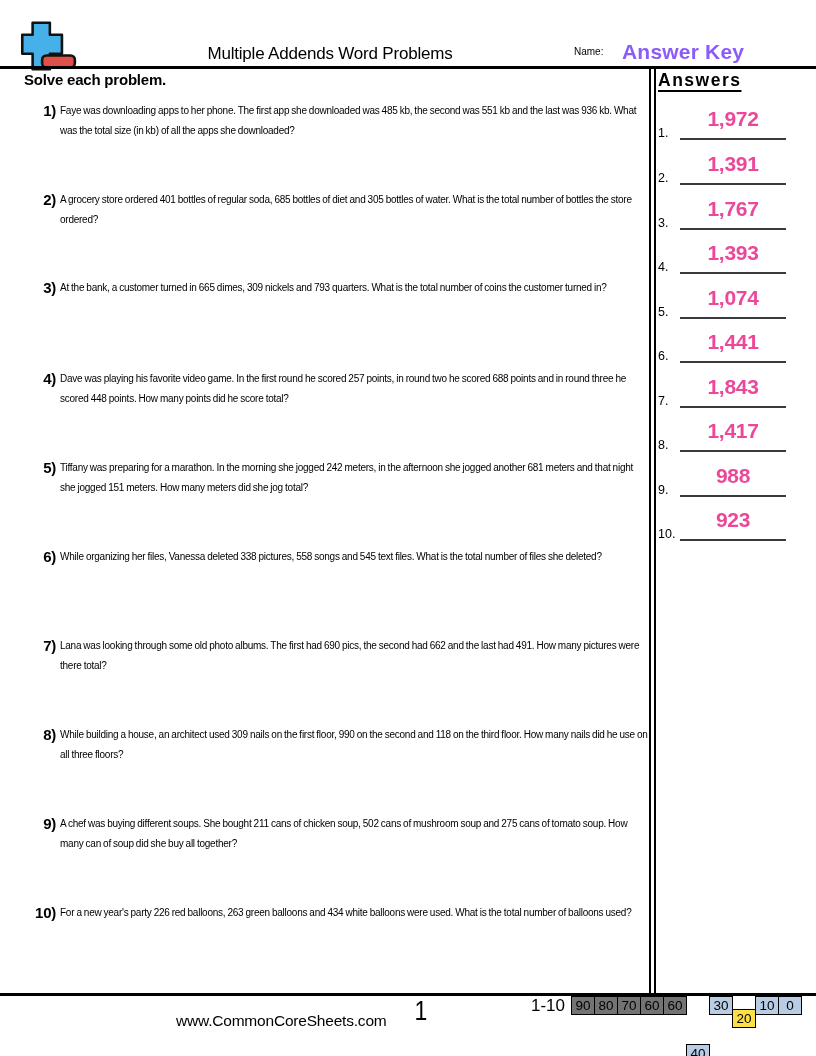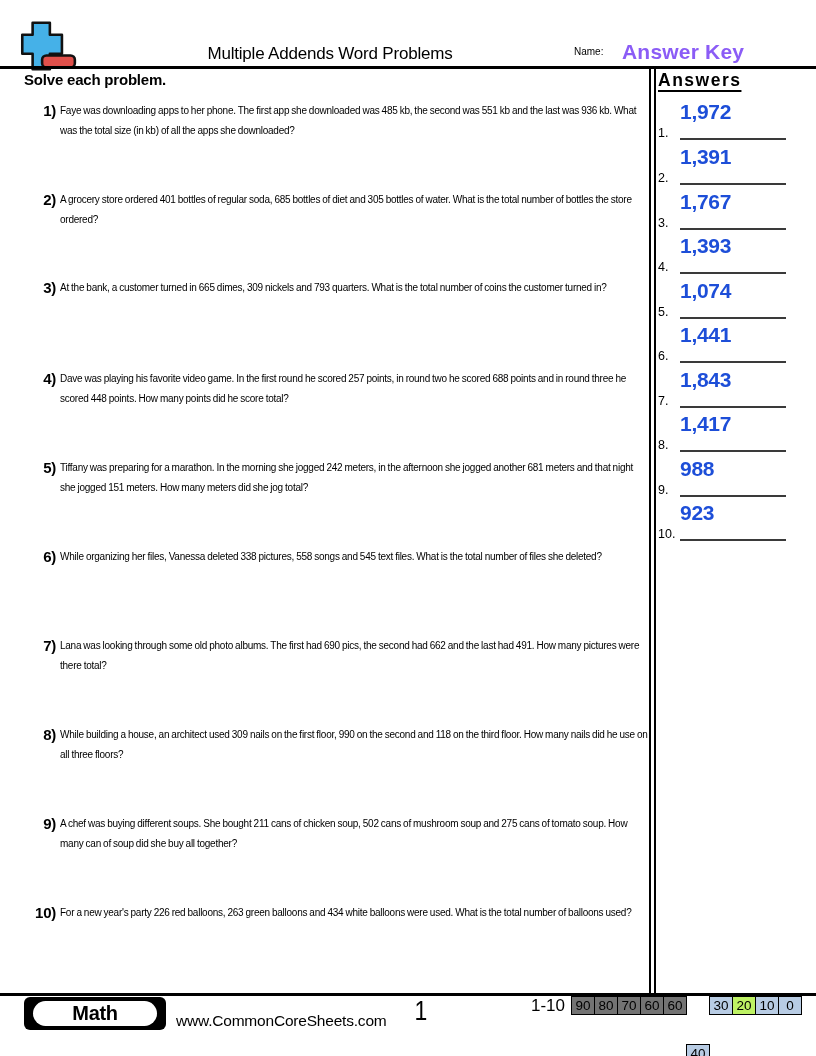--- a/index.html
+++ b/index.html
@@ -29,23 +29,23 @@
     position:absolute;left:658px;top:70px;width:134px;text-align:left;
     font-size:17.5px;font-weight:700;letter-spacing:1.5px;
     text-decoration:underline;text-decoration-thickness:2px;text-underline-offset:4px;
   }
   .answer-row{
     position:absolute;left:654px;width:140px;height:32px;
     display:flex;align-items:flex-end;
   }
   .alabel{width:26px;padding-left:4px;font-size:12.5px;box-sizing:border-box;}
   .avalue{
-    display:inline-block;width:106px;text-align:left;
-    border-bottom:2px solid #3a3a3a;padding-bottom:14px;
-    font-size:21px;font-weight:700;color:#1d4ed8;letter-spacing:-0.3px;
+    display:inline-block;width:106px;text-align:center;
+    border-bottom:2px solid #3a3a3a;padding-bottom:7px;
+    font-size:21px;font-weight:700;color:#ec4899;letter-spacing:-0.3px;
   }
   
   .problem{position:absolute;left:26px;width:624px;display:flex;}
   .pnum{
     width:30px;flex:0 0 30px;text-align:right;margin-right:4px;
     font-size:15px;font-weight:700;line-height:19.5px;letter-spacing:-0.25px;
   }
   .ptext{
     flex:1;font-size:10px;line-height:19.5px;letter-spacing:-0.25px;word-spacing:-0.4px;
   }
@@ -167,33 +167,30 @@
   <div class="answer-row" style="top:465px">
     <span class="alabel">9.</span>
     <span class="avalue">988</span>
   </div>
   <div class="answer-row" style="top:509px">
     <span class="alabel">10.</span>
     <span class="avalue">923</span>
   </div>
 
   <div class="footer-rule"></div>
-  <div class="subject-badge">
-    <div class="subject-pill">Math</div>
-  </div>
   <div class="website">www.CommonCoreSheets.com</div>
   <div class="page-number">1</div>
 
   <div class="score-scale">
     <span class="scale-label">1-10</span>
     <span class="score-cell">90</span>
     <span class="score-cell">80</span>
     <span class="score-cell">70</span>
     <span class="score-cell">60</span>
     <span class="score-cell">60</span>
     <span class="score-cell" style="background: rgb(184, 204, 228); margin-top: 48px;">40</span>
     <span class="score-cell" style="background: rgb(184, 204, 228);">30</span>
-    <span class="score-cell" style="background: #bef264;">20</span>
+    <span class="score-cell" style="background: #fde047; margin-top: 13px;">20</span>
     <span class="score-cell" style="background: rgb(184, 204, 228);">10</span>
     <span class="score-cell" style="background: rgb(184, 204, 228);">0</span>
   </div>
 
 </div>
 
 </body></html>

